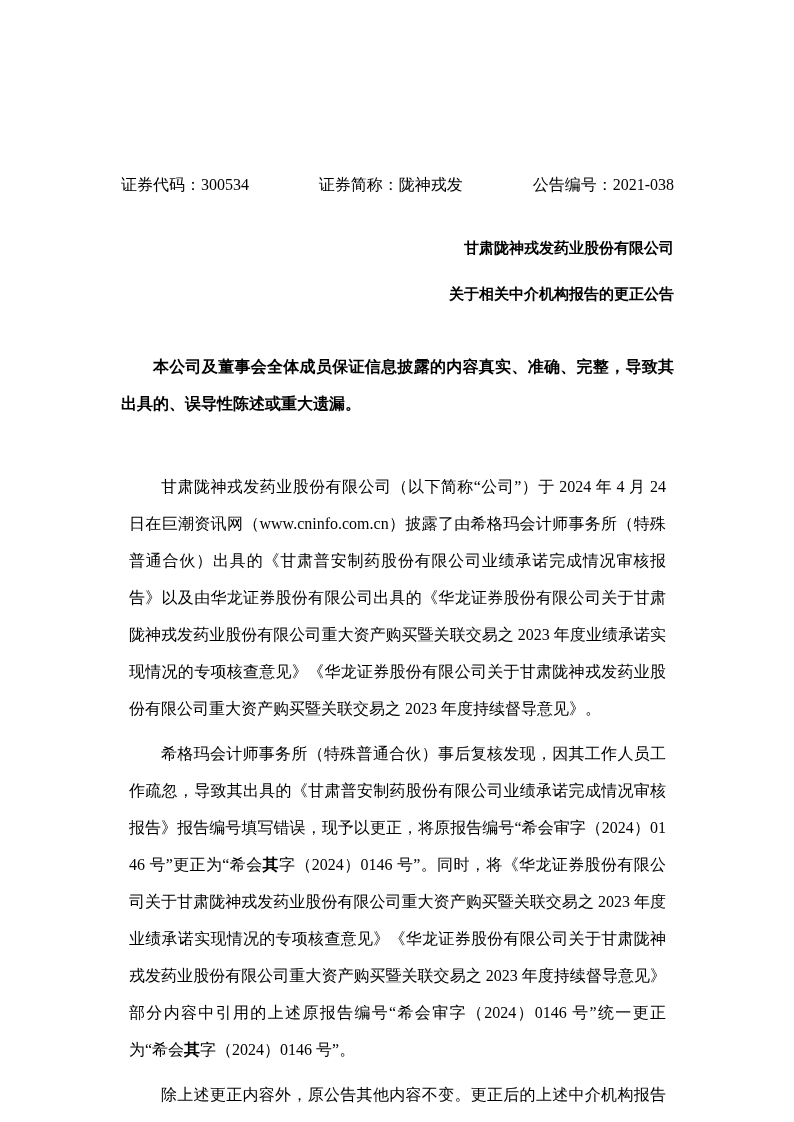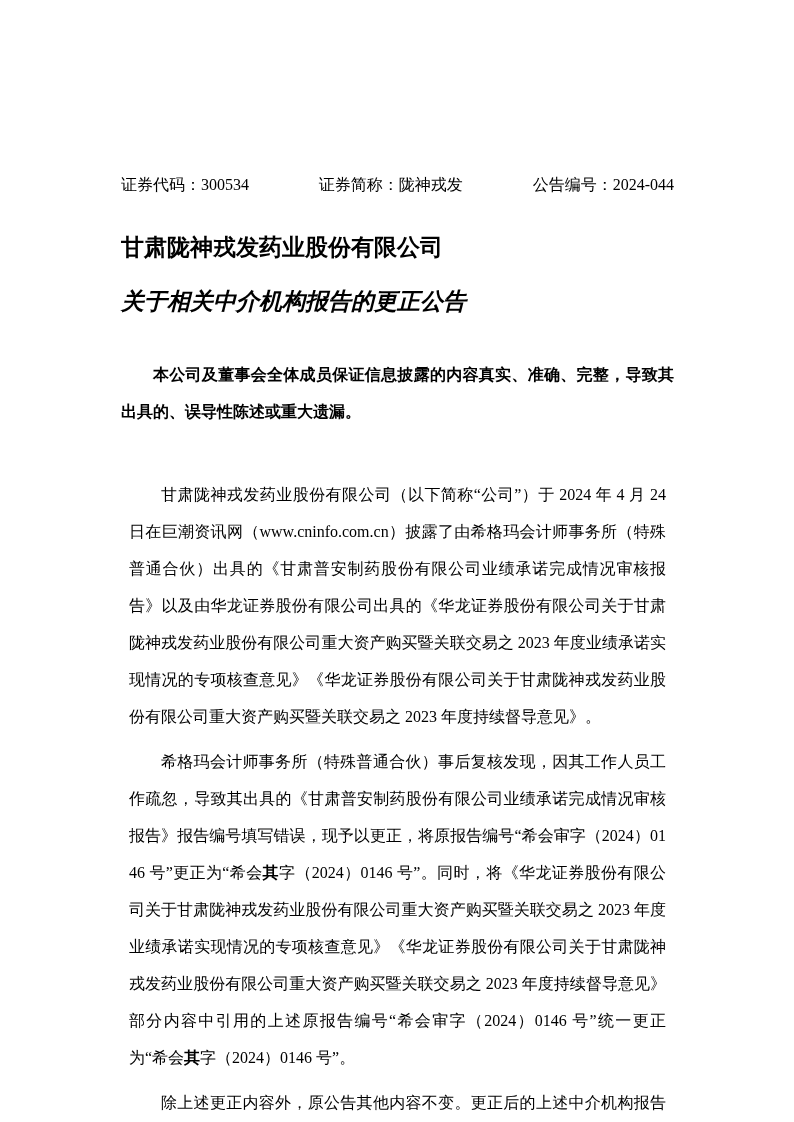--- a/index.html
+++ b/index.html
@@ -22,26 +22,26 @@
   .doc-header {
     margin-top: 174px;
     display: flex;
     justify-content: space-between;
     font-size: 16px;
     line-height: 22px;
     white-space: nowrap;
   }
   .title-block {
     margin-top: 38px;
-    text-align: left;
+    text-align: right;
     font-weight: bold;
-    font-size: 23px;
+    font-size: 15px;
   }
   .title-block .t1 { line-height: 28px; }
-  .title-block .t2 { line-height: 28px; margin-top: 26px; font-style: italic; }
+  .title-block .t2 { line-height: 28px; margin-top: 18px; }
   .declaration {
     margin-top: 40px;
     font-size: 16px;
     font-weight: bold;
     line-height: 37px;
     text-indent: 2em;
     text-align: justify;
   }
   .body-text {
     margin-top: 46px;
@@ -58,21 +58,21 @@
 </style>
 </head>
 <body>
 
 <div class="page">
   <div class="content">
 
     <div class="doc-header">
       <span>证券代码：300534</span>
       <span>证券简称：陇神戎发</span>
-      <span>公告编号：2024-044</span>
+      <span>公告编号：2021-038</span>
     </div>
 
     <div class="title-block">
       <div class="t1">甘肃陇神戎发药业股份有限公司</div>
       <div class="t2">关于相关中介机构报告的更正公告</div>
     </div>
 
     <div class="declaration">本公司及董事会全体成员保证信息披露的内容真实、准确、完整，导致其出具的、误导性陈述或重大遗漏。</div>
 
     <div class="body-text">

